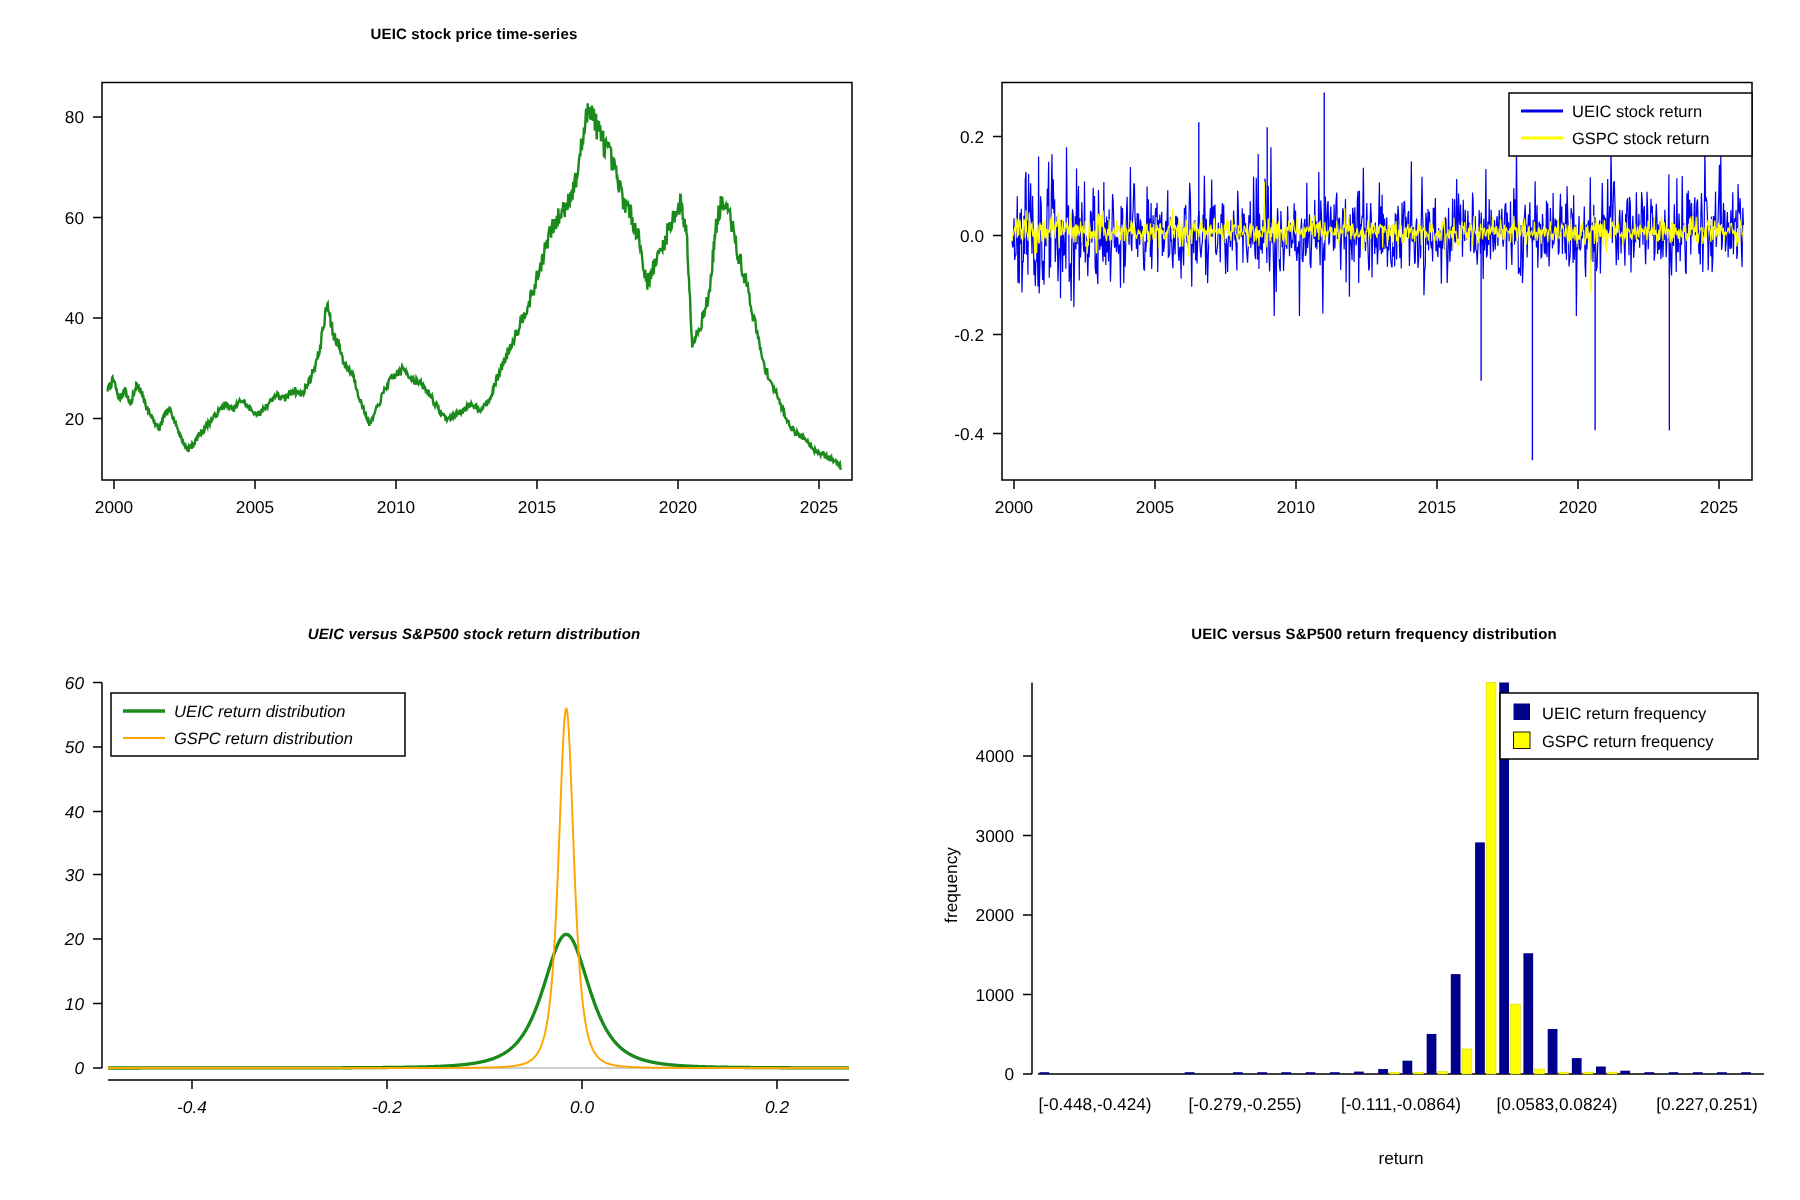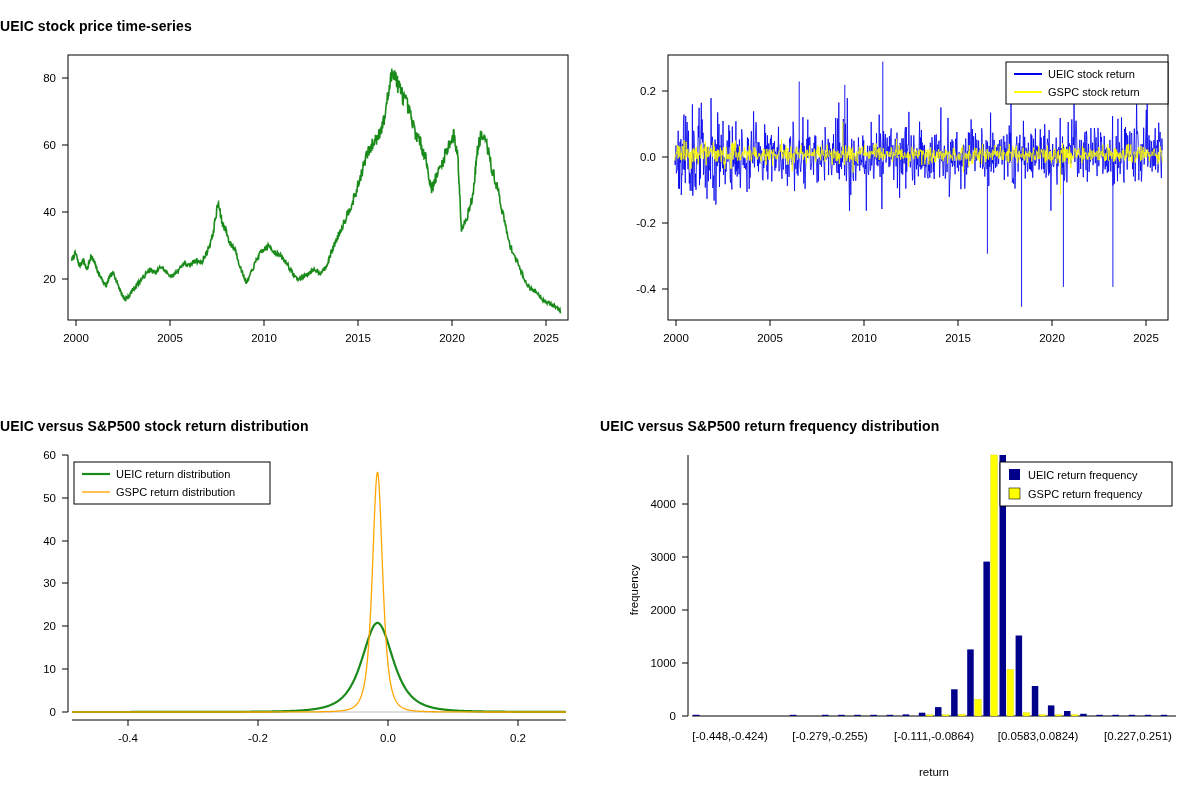--- a/index.html
+++ b/index.html
@@ -19,29 +19,30 @@
     width: 1200px;
     height: 800px;
   }
   .panel {
     position: absolute;
     width: 600px;
     height: 400px;
   }
   #panel-tl { left: 0px;   top: 0px;   }
   #panel-tr { left: 600px; top: 0px;   }
-  #panel-bl { left: 0px;   top: 400px; }
+  #panel-bl { left: 0px;   top: 400px; font-style: italic; }
   #panel-br { left: 600px; top: 400px; }
 
   .panel-title {
     position: absolute;
     top: 18px;
-    left: 0;
+    left: 16px;
     width: 100%;
-    font-size: 14px;
+    text-align: center;
+    font-size: 10px;
     font-weight: bold;
     letter-spacing: 0.1px;
   }
   .plot-svg {
     position: absolute;
     left: 0;
     top: 0;
   }
   .axis-label {
     font-family: "Liberation Sans", sans-serif;

